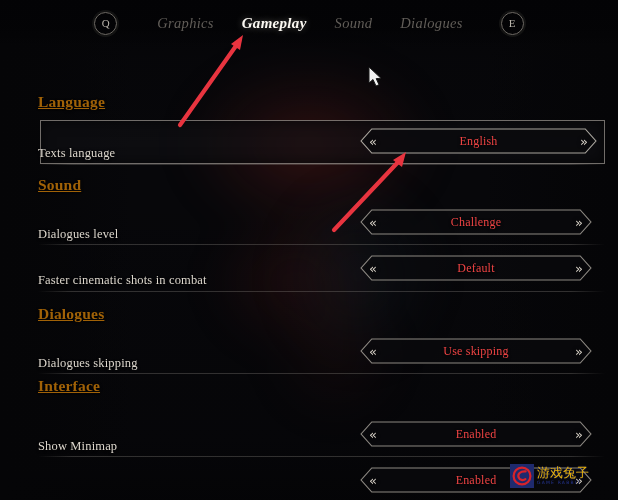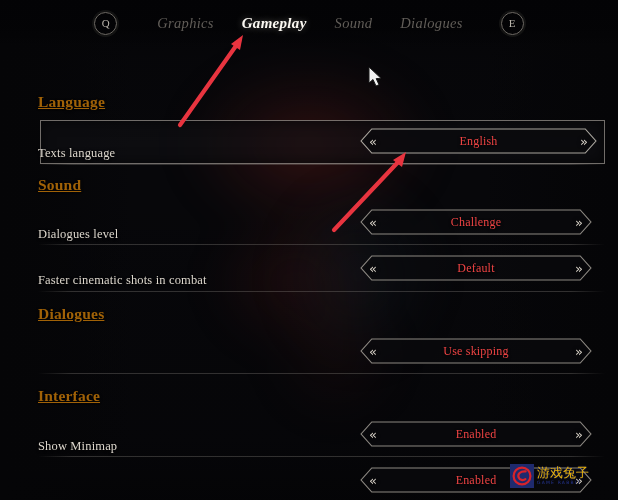--- a/index.html
+++ b/index.html
@@ -200,35 +200,36 @@
         <span class="chev right">»</span>
       </div>
     </div>
   </div>
 
   <div class="sep" style="top:245px;"></div>
 
   <div class="section-title" style="top:259px;">Dialogues</div>
 
   <div class="row" style="top:285px;">
+    <span class="row-label">Dialogues skipping</span>
     <div class="stepper" style="left:336px;right:13px;top:7px;">
       <div class="hexwrap">
         <svg viewBox="0 0 217 26" preserveAspectRatio="none">
           <polygon points="11,1 206,1 216,13 206,25 11,25 1,13" fill="rgba(10,10,13,0.68)" stroke="rgba(190,184,174,0.72)" stroke-width="1.1"></polygon>
         </svg>
         <span class="chev left">«</span>
         <span class="val">Use skipping</span>
         <span class="chev right">»</span>
       </div>
     </div>
   </div>
 
   <div class="sep" style="top:327px;"></div>
 
-  <div class="section-title" style="top:341px;">Interface</div>
+  <div class="section-title" style="top:331px;">Interface</div>
 
   <div class="row" style="top:368px;">
     <span class="row-label">Show Minimap</span>
     <div class="stepper" style="left:336px;right:13px;top:7px;">
       <div class="hexwrap">
         <svg viewBox="0 0 217 26" preserveAspectRatio="none">
           <polygon points="11,1 206,1 216,13 206,25 11,25 1,13" fill="rgba(10,10,13,0.68)" stroke="rgba(190,184,174,0.72)" stroke-width="1.1"></polygon>
         </svg>
         <span class="chev left">«</span>
         <span class="val">Enabled</span>

